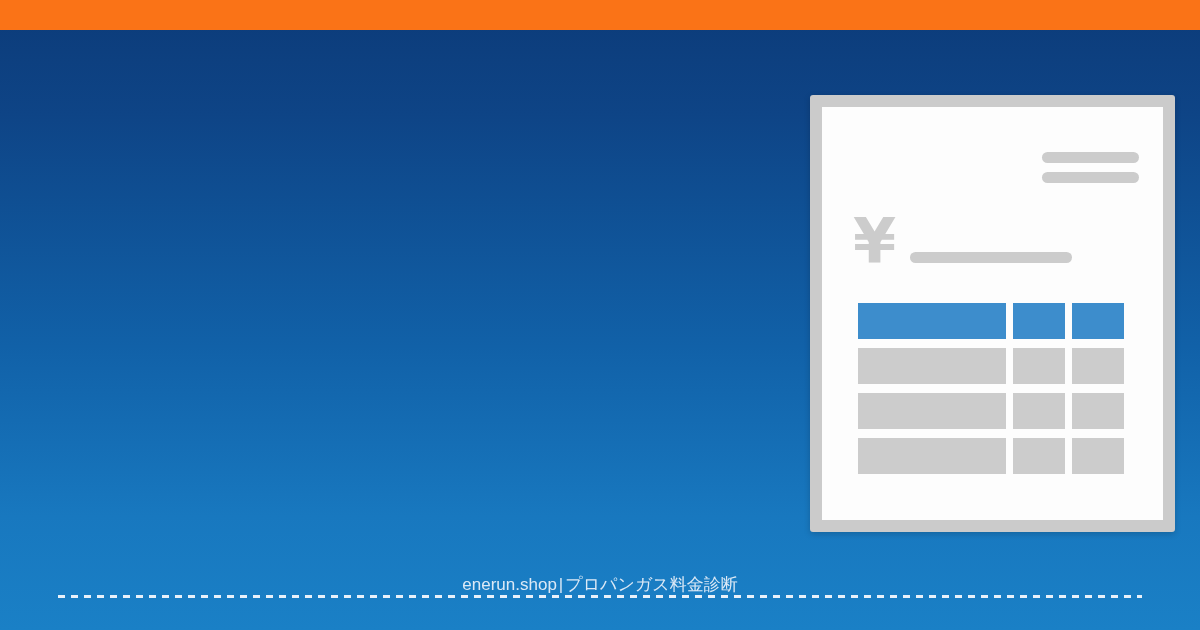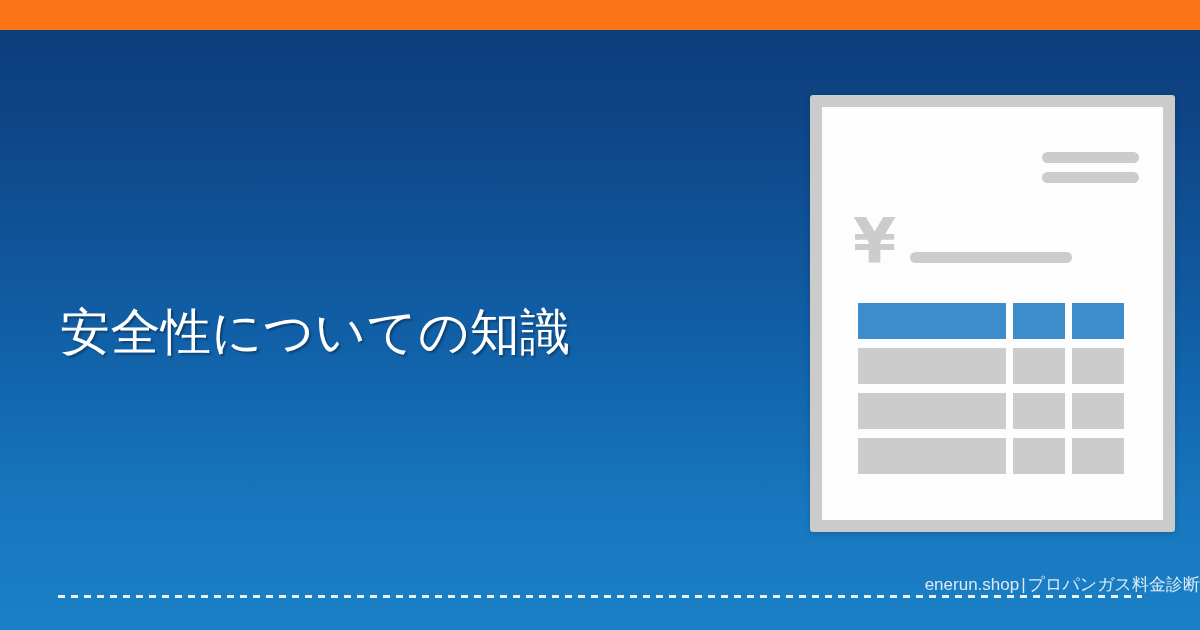--- a/index.html
+++ b/index.html
@@ -43,21 +43,21 @@
     text-shadow: 2px 2px 2px rgba(0, 0, 0, 0.30);
     white-space: nowrap;
   }
 
   
   .footer {
     position: absolute;
     left: 0;
     top: 573px;
     width: 1200px;
-    text-align: right;
+    text-align: center;
     color: #dce9f6;
     font-size: 17px;
     line-height: 24px;
     white-space: nowrap;
   }
   .footer .sep {
     padding: 0 2px;
     color: #dce9f6;
   }
   .footer-rule {
@@ -147,21 +147,20 @@
   .doc-cell--narrow { width: 52px; }
   .doc-row--header .doc-cell { background: #3d8dcc; }
 </style>
 </head>
 <body>
 
 <div class="slide">
 
   <div class="top-bar"></div>
 
-  <h1 class="title">安全性についての知識</h1>
 
   <div class="doc-card">
     <div class="doc-page">
 
       <div class="doc-line doc-line--h1"></div>
       <div class="doc-line doc-line--h2"></div>
 
       <div class="yen-symbol">¥</div>
       <div class="doc-line--amount"></div>
 

